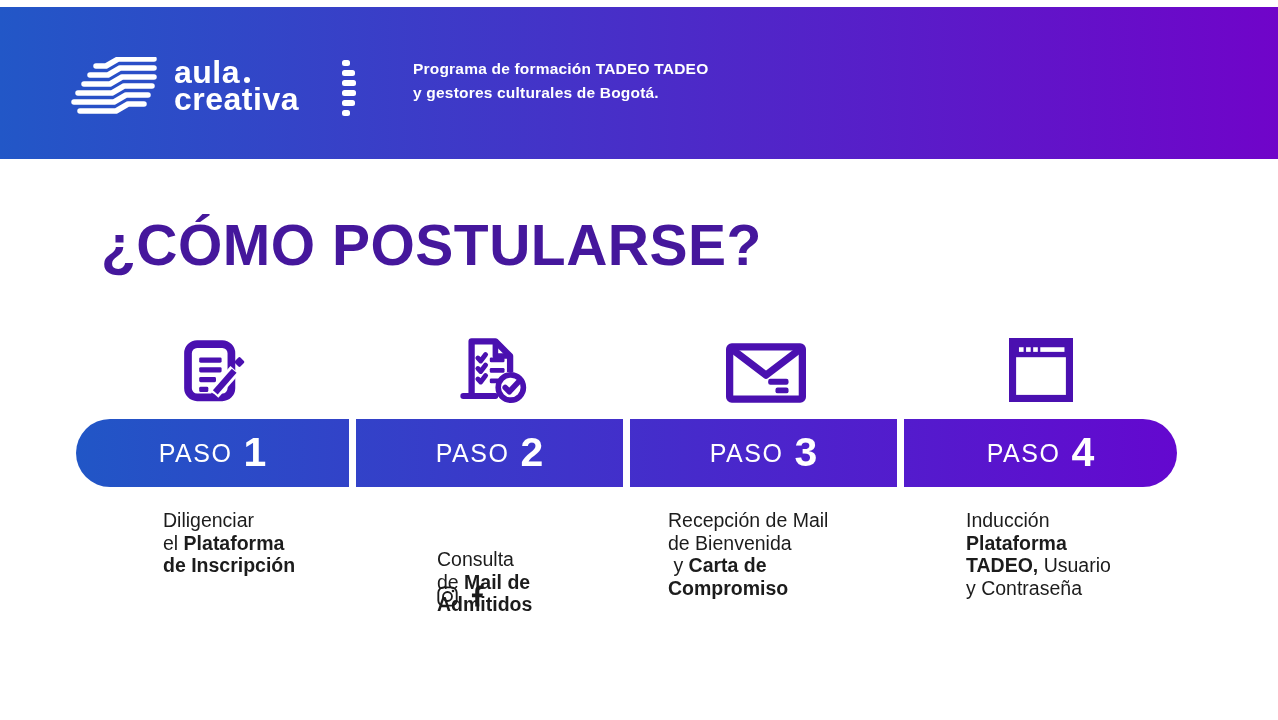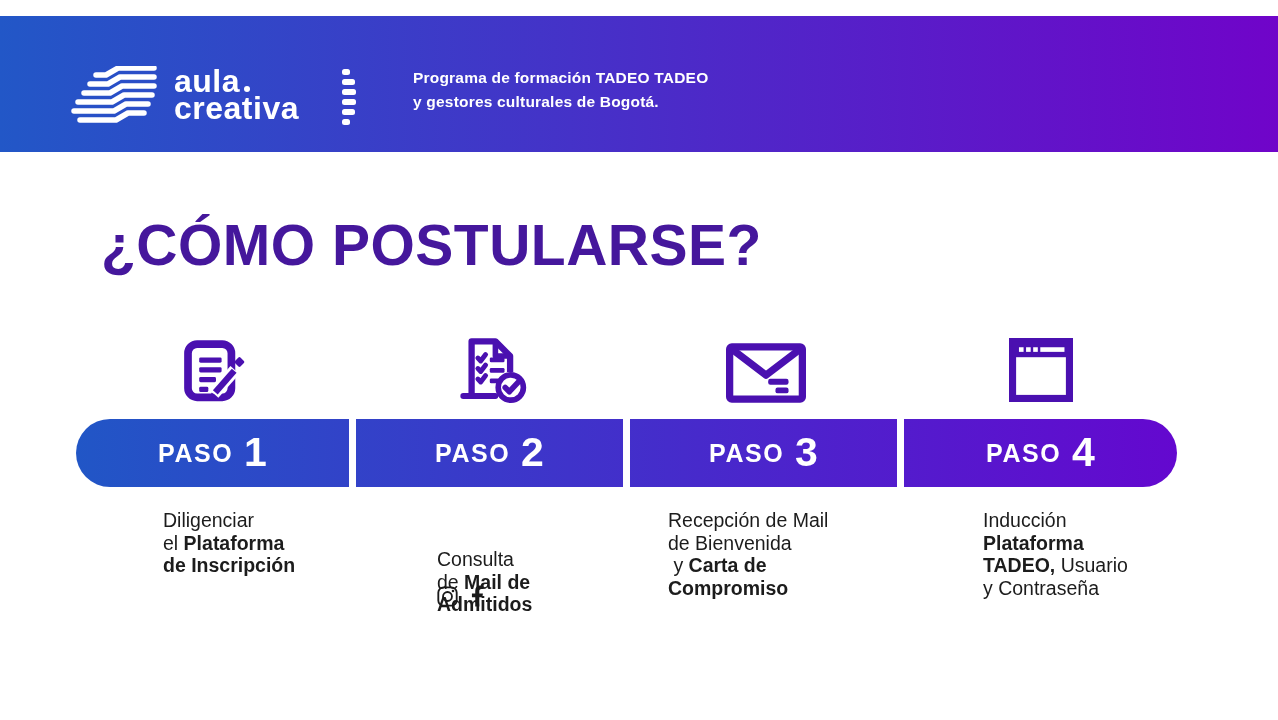--- a/index.html
+++ b/index.html
@@ -6,21 +6,21 @@
     --hdr1:#2257c7; --hdr2:#7004c9;
     --bar1:#2156c6; --bar2:#6408cf;
     --title:#45179c; --icon:#4a10b0; --text:#1c1c1c;
   }
   *{margin:0;padding:0;box-sizing:border-box;}
   html,body{background:#fff;}
   body{font-family:"Liberation Sans","DejaVu Sans",sans-serif;}
   .slide{position:relative;width:1278px;height:720px;background:#fff;overflow:hidden;}
 
   
-  .header{position:absolute;left:0;top:16px;width:1278px;height:136px;
+  .header{position:absolute;left:0;top:7px;width:1278px;height:152px;
     background:linear-gradient(90deg,var(--hdr1),var(--hdr2));}
   .logo-waves{position:absolute;left:64px;top:50px;}
   .logo-text{position:absolute;left:174px;top:52px;color:#fff;font-size:32px;
     font-weight:800;line-height:27px;letter-spacing:.5px;}
   .logo-dot{display:inline-block;width:6px;height:6px;border-radius:50%;
     background:#fff;margin-left:4px;vertical-align:baseline;}
   .logo-dots{position:absolute;left:342px;top:53px;}
   .header-desc{position:absolute;left:413px;top:50px;color:#fff;font-size:15.5px;
     font-weight:700;line-height:24px;letter-spacing:.2px;}
 
@@ -30,21 +30,21 @@
 
   
   .step-icon{position:absolute;}
 
   
   .paso-bar{position:absolute;left:76px;top:419px;width:1101px;height:68px;
     border-radius:34px;background:linear-gradient(90deg,var(--bar1),var(--bar2));}
   .paso-gap{position:absolute;top:0;width:7px;height:68px;background:#fff;}
   .paso-seg{position:absolute;top:0;height:68px;display:flex;align-items:center;
     justify-content:center;color:#fff;}
-  .paso-word{font-size:25px;font-weight:700;letter-spacing:1.5px;}
+  .paso-word{font-size:25px;font-weight:400;letter-spacing:1.5px;}
   .paso-num{font-size:41px;font-weight:700;margin-left:11px;position:relative;top:-1px;}
 
   
   .step-desc{position:absolute;top:509px;color:var(--text);font-size:19.5px;
     line-height:22.5px;font-weight:400;}
   .step-desc div{white-space:pre-wrap;}
   .step-desc .b{font-weight:700;}
   .social-row{position:absolute;top:585px;display:flex;align-items:center;gap:13px;}
 </style>
 </head>
@@ -170,21 +170,21 @@
       <div><span>Consulta</span></div>
       <div><span>de </span><span class="b">Mail de</span></div>
       <div><span class="b">Admitidos</span></div>
     </div>
   <div class="step-desc" style="left:668px;">
       <div><span>Recepción de Mail</span></div>
       <div><span>de Bienvenida</span></div>
       <div><span> y </span><span class="b">Carta de</span></div>
       <div><span class="b">Compromiso</span></div>
     </div>
-  <div class="step-desc" style="left:966px;margin-left:17px;">
+  <div class="step-desc" style="left:966px;">
       <div><span>Inducción</span></div>
       <div><span class="b">Plataforma</span></div>
       <div><span class="b">TADEO,</span><span> Usuario</span></div>
       <div><span>y Contraseña</span></div>
     </div>
 
   <div class="social-row" style="left:437px;">
     <svg width="21" height="21" viewBox="0 0 24 24" fill="none" stroke="#1a1a1a" stroke-width="2.1">
       <rect x="1.5" y="1.5" width="21" height="21" rx="6"></rect>
       <circle cx="12" cy="12" r="5.1"></circle>

